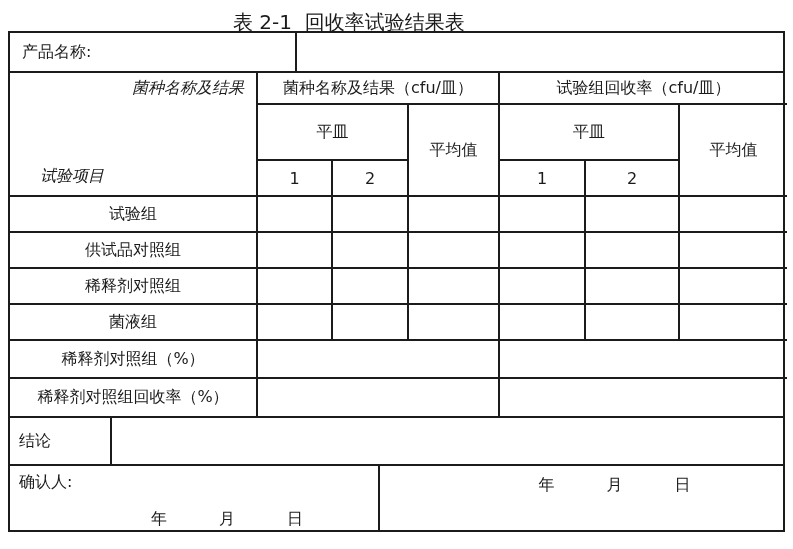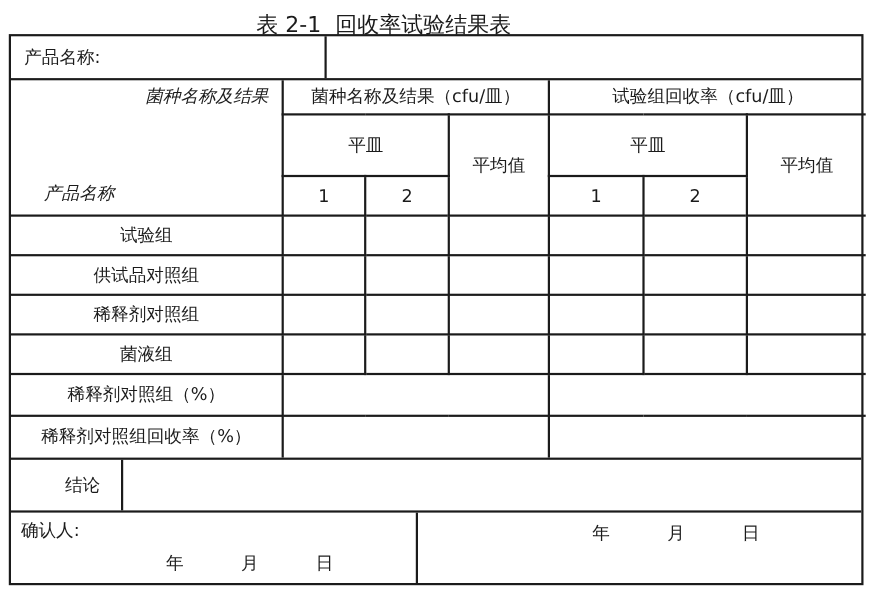--- a/index.html
+++ b/index.html
@@ -71,30 +71,29 @@
     display:grid;
     grid-template-columns:102px 1fr;
     height:46px;
     border-top:2px solid #1b1b1b;
     border-bottom:2px solid #1b1b1b;
   }
   .conclusion-label{
     display:flex;align-items:center;
     padding-left:9px;font-size:16px;
     border-right:2px solid #1b1b1b;
-    margin-left:40px;
   }
   .conclusion-value{font-size:16px;}
   
   .sign-row{
     display:grid;
     grid-template-columns:370px 1fr;
     height:64px;
   }
-  .sign-cell{display:flex;flex-direction:column;}
+  .sign-cell{display:flex;flex-direction:column;justify-content:space-between;}
   .sign-cell.div{border-right:2px solid #1b1b1b;}
   .sign-label{
     padding:6px 0 0 9px;font-size:16px;
   }
   .date-line{
     margin-top:9px;
     display:flex;justify-content:center;gap:52px;
     padding-left:66px;
     font-size:16px;
   }
@@ -118,21 +117,21 @@
         <col style="width:91px">
       <col style="width:86px">
         <col style="width:94px">
         <col style="width:108px">
     </colgroup>
     <tbody>
         <tr class="hA">
       <td class="corner" rowspan="3">
         <div class="corner-inner">
           <span class="corner-top">菌种名称及结果</span>
-          <span class="corner-bottom">产品名称</span>
+          <span class="corner-bottom">试验项目</span>
         </div>
       </td>
       <td colspan="3">菌种名称及结果（cfu/皿）</td>
       <td colspan="3">试验组回收率（cfu/皿）</td>
     </tr>
     <tr class="hB">
       <td colspan="2">平皿</td>
       <td rowspan="2">平均值</td>
       <td colspan="2">平皿</td>
       <td rowspan="2">平均值</td>

